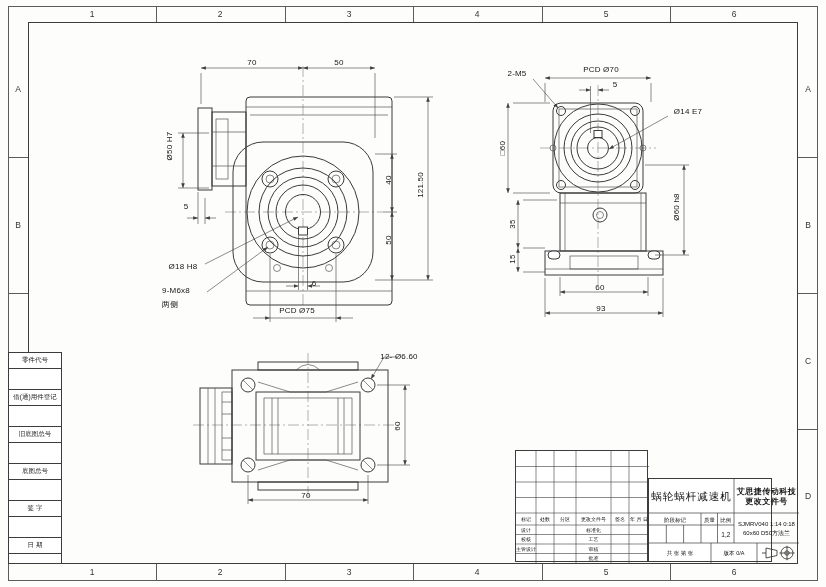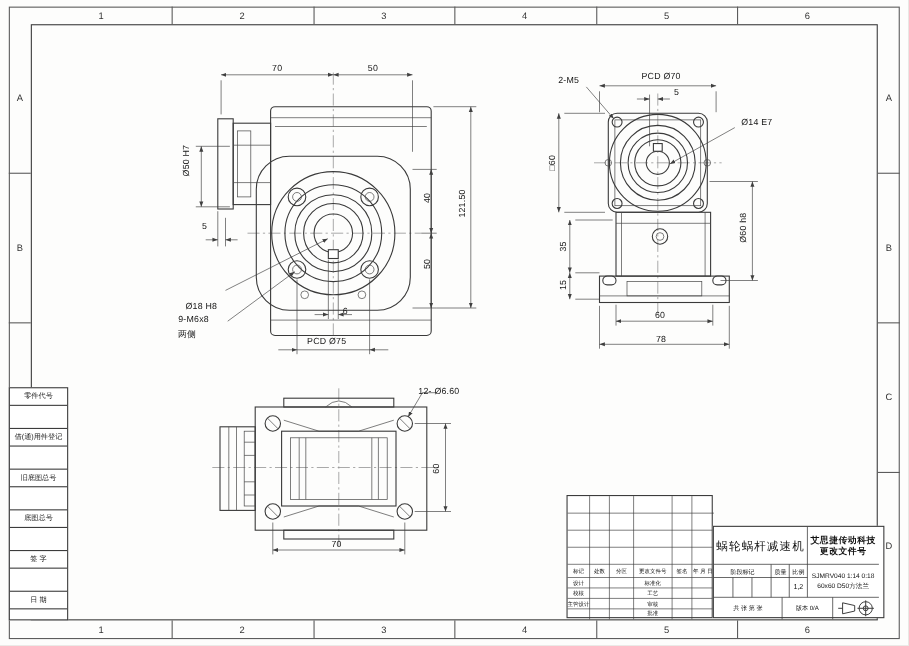--- a/index.html
+++ b/index.html
@@ -22,21 +22,21 @@
   .wfill{fill:#fff;stroke:#3a3a3a;stroke-width:1;}
   
   .left-panel{left:8px;top:352px;width:54px;height:212px;background:#fff;
               border:1px solid #3c3c3c;box-sizing:border-box;display:flex;flex-direction:column;z-index:6;}
   .lp-label{height:15px;border-bottom:1px solid #3c3c3c;display:flex;align-items:center;justify-content:center;
             font-size:6.5px;white-space:nowrap;overflow:hidden;}
   .lp-empty{height:20px;border-bottom:1px solid #3c3c3c;}
   .lp-empty:last-child{border-bottom:none;flex:1;}
   
   .rev-grid{left:515px;top:450px;width:133px;height:112px;border:1px solid #3c3c3c;box-sizing:border-box;background:#fff;z-index:6;}
-  .main-tb{left:648px;top:478px;width:156px;height:84px;border:1px solid #3c3c3c;box-sizing:border-box;background:#fff;z-index:6;}
+  .main-tb{left:648px;top:478px;width:124px;height:84px;border:1px solid #3c3c3c;box-sizing:border-box;background:#fff;z-index:6;}
   .tb-t{position:absolute;transform:translate(-50%,-50%);white-space:nowrap;color:#111;}
   .fs5{font-size:5px;} .fs55{font-size:5.5px;} .fs6{font-size:6px;} .fs65{font-size:6.5px;}
   .title-main{font-size:10.5px;letter-spacing:1px;}
   .company{font-size:8px;font-weight:bold;letter-spacing:.5px;}
 </style>
 </head>
 <body>
 
 <div class="stage">
 
@@ -258,36 +258,36 @@
     </g>
   </svg>
 
   <span class="dim" style="left:252px;top:62px">70</span>
   <span class="dim" style="left:339px;top:62px">50</span>
   <span class="dim rot" style="left:420px;top:185px">121.50</span>
   <span class="dim rot" style="left:388px;top:180px">40</span>
   <span class="dim rot" style="left:388px;top:240px">50</span>
   <span class="dim rot" style="left:169px;top:146px">Ø50 H7</span>
   <span class="dim" style="left:186px;top:206px">5</span>
-  <span class="dim" style="left:183px;top:278px">Ø18 H8</span>
+  <span class="dim" style="left:183px;top:266px">Ø18 H8</span>
   <span class="dim" style="left:176px;top:290px">9-M6x8</span>
   <span class="dim" style="left:170px;top:304px">两侧</span>
   <span class="dim" style="left:314px;top:283px">6</span>
   <span class="dim" style="left:297px;top:310px">PCD Ø75</span>
 
   <span class="dim" style="left:601px;top:69px">PCD Ø70</span>
   <span class="dim" style="left:517px;top:73px">2-M5</span>
   <span class="dim" style="left:615px;top:84px">5</span>
   <span class="dim" style="left:688px;top:111px">Ø14 E7</span>
   <span class="dim rot" style="left:502px;top:148px">□60</span>
   <span class="dim rot" style="left:512px;top:224px">35</span>
   <span class="dim rot" style="left:512px;top:259px">15</span>
   <span class="dim rot" style="left:676px;top:207px">Ø60 h8</span>
   <span class="dim" style="left:600px;top:287px">60</span>
-  <span class="dim" style="left:601px;top:308px">78</span>
+  <span class="dim" style="left:601px;top:308px">93</span>
 
   <span class="dim" style="left:399px;top:356px">12- Ø6.60</span>
   <span class="dim rot" style="left:397px;top:426px">60</span>
   <span class="dim" style="left:306px;top:495px">70</span>
 
   <div class="abs left-panel">
     <div class="lp-label">零件代号</div>
     <div class="lp-empty"></div>
     <div class="lp-label">借(通)用件登记</div>
     <div class="lp-empty"></div>

